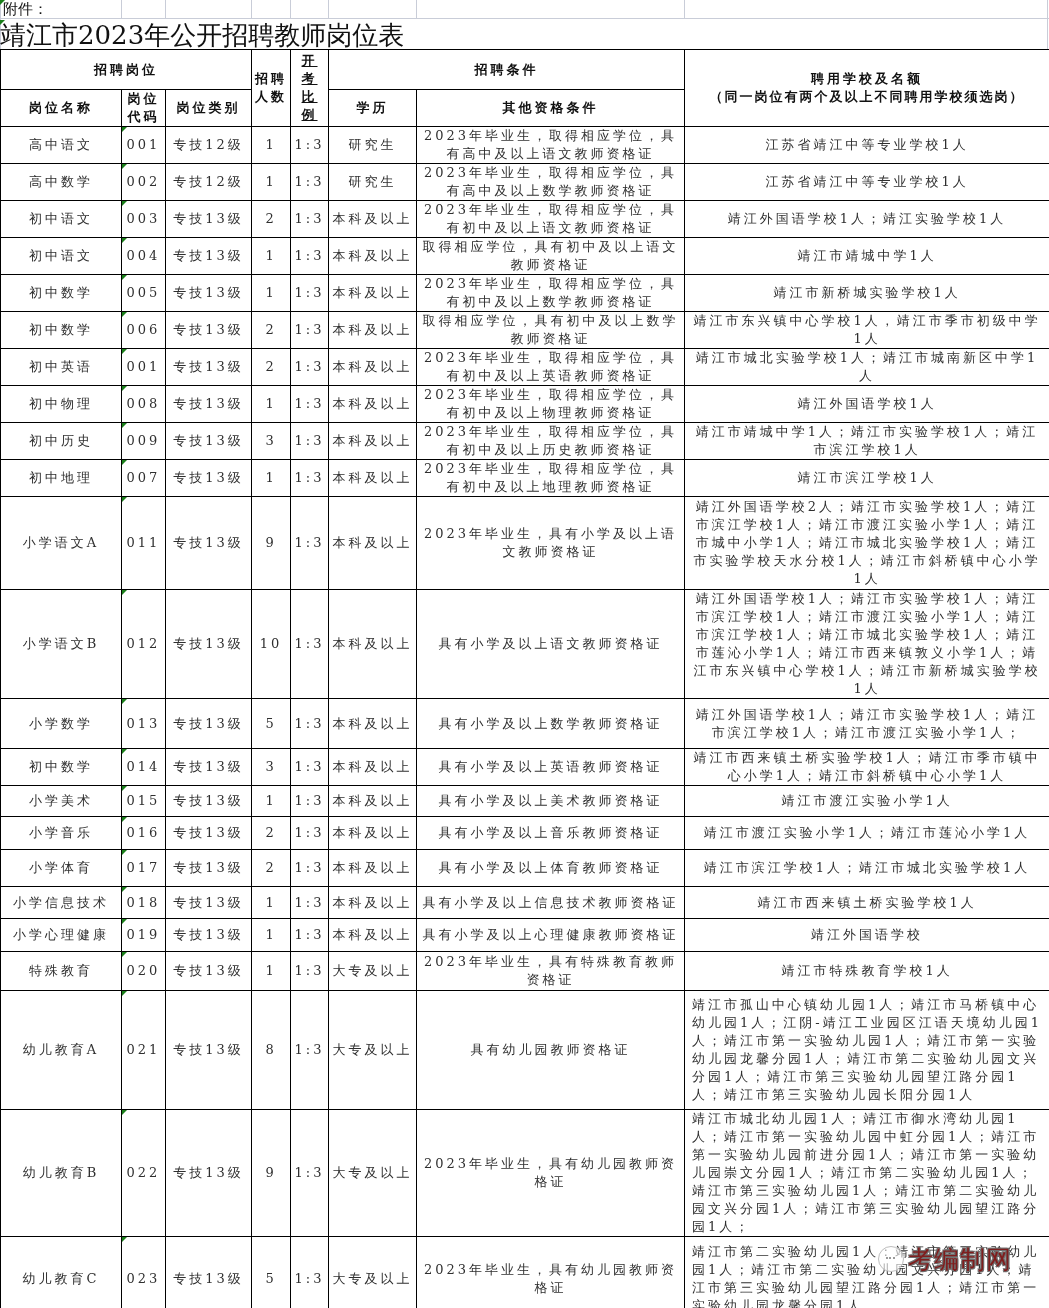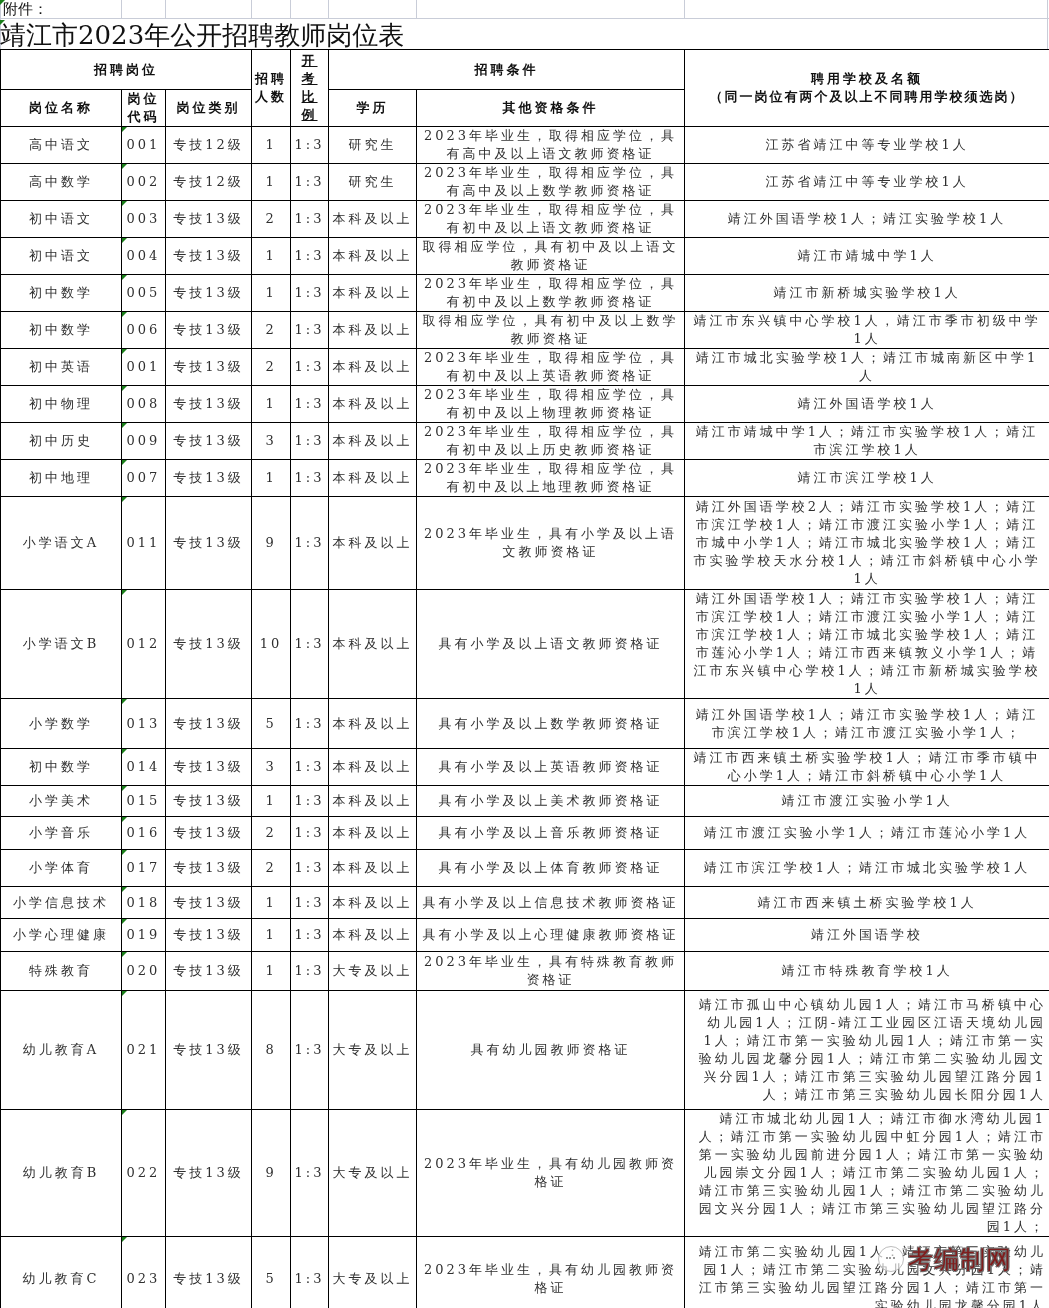--- a/index.html
+++ b/index.html
@@ -47,21 +47,21 @@
   tbody#rows tr:nth-child(14) { height: 37px; }
   tbody#rows tr:nth-child(15) { height: 31px; }
   tbody#rows tr:nth-child(16) { height: 33px; }
   tbody#rows tr:nth-child(17) { height: 37px; }
   tbody#rows tr:nth-child(18) { height: 32px; }
   tbody#rows tr:nth-child(19) { height: 33px; }
   tbody#rows tr:nth-child(20) { height: 39px; }
   tbody#rows tr:nth-child(21) { height: 119px; }
   tbody#rows tr:nth-child(22) { height: 120px; }
   tbody#rows tr:nth-child(23) { height: 85px; }
-  tbody#rows tr:nth-child(n+21) td.schools { text-align: right; padding-left: 13px; }
+  tbody#rows tr:nth-child(n+21) td.schools { text-align: left; padding-left: 7px; }
 
   
   .wm { position: absolute; left: 878px; top: 1244px; height: 34px; pointer-events: none; }
   .wm-circle { position: absolute; left: 0; top: 2px; width: 26px; height: 26px; border-radius: 50%;
                border: 1.5px solid #bdbdbd; background: rgba(255,255,255,0.6); box-sizing: border-box; }
   .wm-circle::after { content: ""; position: absolute; left: 7px; top: 10px; width: 9px; height: 3px;
                border-top: 2px dotted #9a9a9a; }
   .wm-text { position: absolute; left: 30px; top: 0; font-size: 25px; line-height: 32px; white-space: nowrap;
              font-family: "DejaVu Sans", sans-serif; color: #7f1d1d; letter-spacing: 1px;
              text-shadow: -1px -1px 0 #6f6f6f, 1px -1px 0 #6f6f6f, -1px 1px 0 #6f6f6f, 1px 1px 0 #6f6f6f; }

